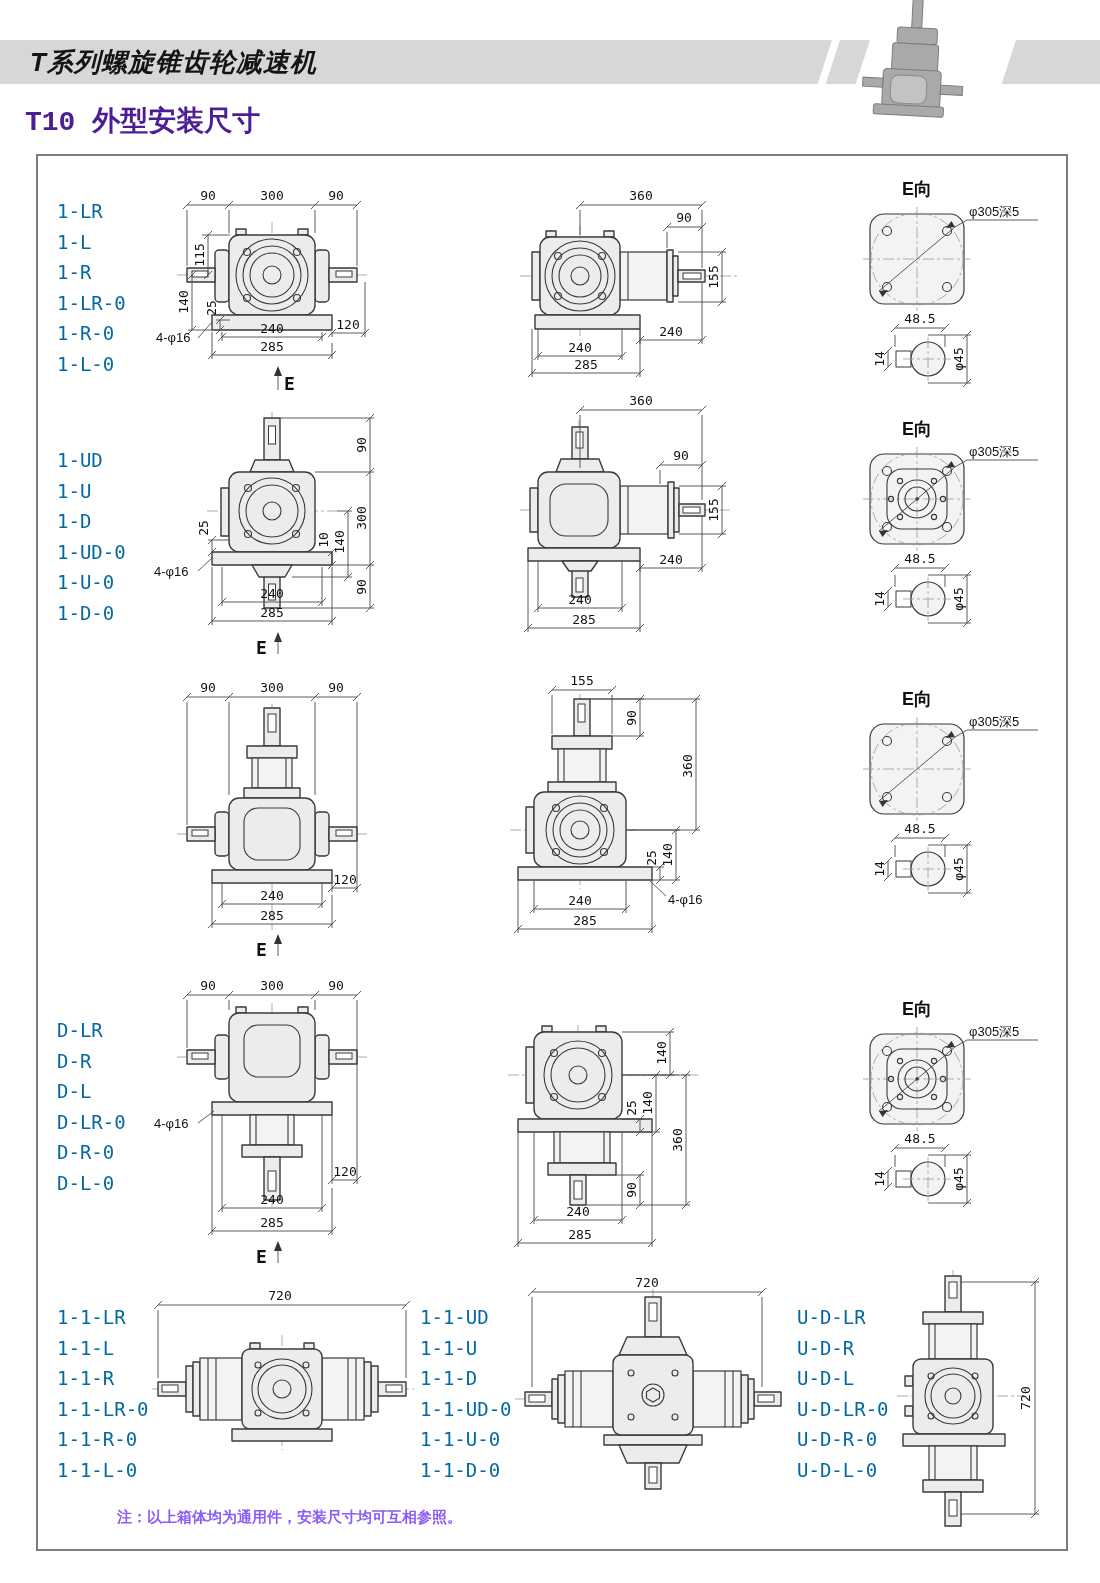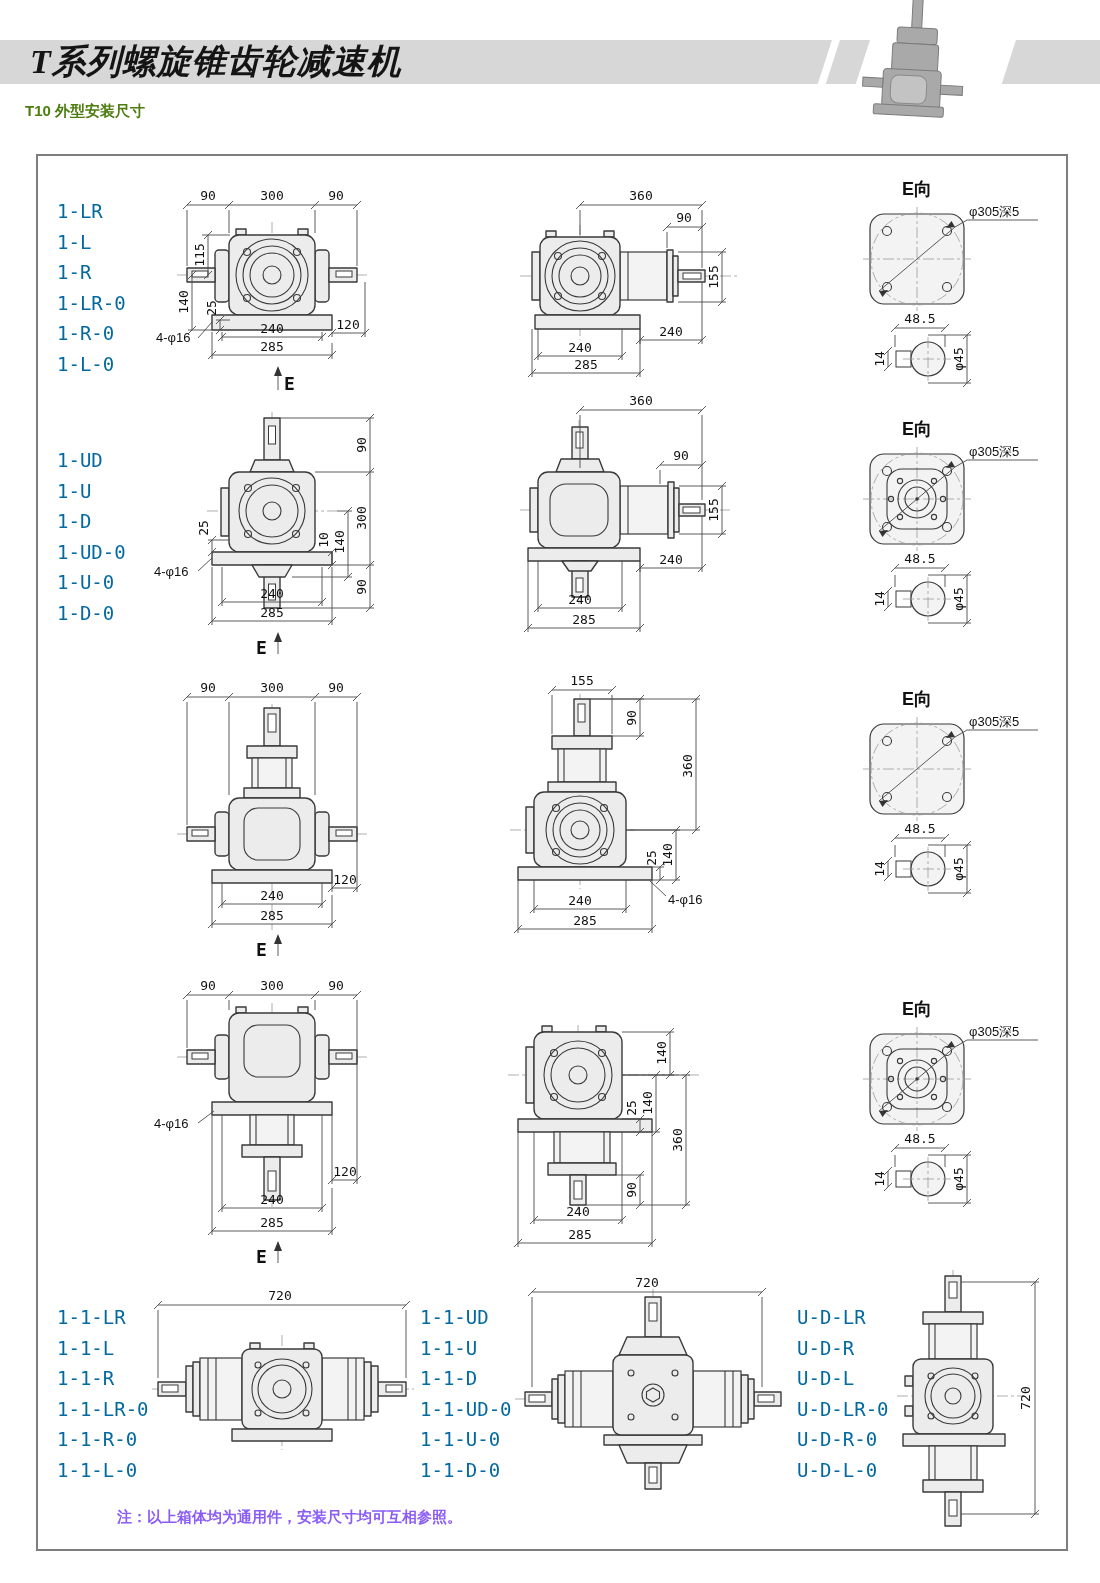--- a/index.html
+++ b/index.html
@@ -4,24 +4,24 @@
 <style>
   html,body{margin:0;padding:0}
   body{position:relative;width:1100px;height:1583px;background:#fff;overflow:hidden;
        font-family:"DejaVu Sans Mono",monospace;color:#111}
   .band{position:absolute;top:40px;height:44px;background:#d7d7d7;
         transform:skewX(-18deg);transform-origin:0 0;z-index:1}
   #band-main{left:-24px;width:856px}
   #band-sliver{left:840px;width:30px}
   #band-right{left:1016px;width:160px}
   .banner-title{position:absolute;left:30px;top:40px;height:52px;line-height:44px;z-index:3;
-      font-family:Liberation Serif, serif;font-style:italic;font-weight:bold;
-      font-size:34px;color:#141414;letter-spacing:1px}
-  .page-title{position:absolute;left:25px;top:102px;font-family:Liberation Sans, sans-serif;
-      font-weight:bold;font-size:15px;color:#4d7c0f}
+      font-family:Liberation Sans, sans-serif;font-style:italic;font-weight:bold;
+      font-size:26px;color:#141414;letter-spacing:1px}
+  .page-title{position:absolute;left:25px;top:102px;font-family:Liberation Mono, monospace;
+      font-weight:bold;font-size:28px;color:#4c1d95}
   .box{position:absolute;left:36px;top:154px;width:1028px;height:1393px;
        border:2px solid #7e7e7e;background:#fff}
   .models{position:absolute;font-size:19px;color:#0369a1;white-space:nowrap}
   .models .m{height:30.6px;line-height:30.6px}
   .note{position:absolute;left:79px;top:1352px;font-family:"Liberation Sans",sans-serif;
         font-weight:bold;font-size:15px;color:#8b5cf6}
   svg{position:absolute;overflow:visible}
   svg text{font-family:"DejaVu Sans Mono",monospace;font-size:13px;fill:#111}
   text.big{font-size:18px;font-weight:bold}
   text.cj{font-family:"Liberation Sans","DejaVu Sans Mono",sans-serif}
@@ -411,20 +411,28 @@
       <rect class="k" x="39" y="174" width="15" height="16"></rect>
       <circle class="o2" cx="71" cy="182" r="17"></circle>
       <path class="c" d="M71 160 V204 M46 182 H94"></path>
       <path class="d" d="M31 174 V190 M27 178 l8 -8 M27 194 l8 -8"></path>
       <text transform="rotate(-90 27 182)" x="27" y="182" text-anchor="middle">14</text>
       <path class="d" d="M110 158 V206 M106 162 l8 -8 M106 210 l8 -8 M71 158 H114 M71 206 H114"></path>
       <text transform="rotate(-90 106 182)" x="106" y="182" text-anchor="middle">φ45</text>
     </g>
   </svg>
 
+  <div class="models" style="left:19px;top:859px">
+    <div class="m">D-LR</div>
+    <div class="m">D-R</div>
+    <div class="m">D-L</div>
+    <div class="m">D-LR-0</div>
+    <div class="m">D-R-0</div>
+    <div class="m">D-L-0</div>
+  </div>
 
   <svg style="left:114px;top:819px" width="235" height="290">
     <path class="c" d="M25 82 H215 M120 28 V232"></path>
     <g>
       <rect class="o" x="84" y="32" width="10" height="6"></rect>
         <rect class="o" x="146" y="32" width="10" height="6"></rect>
       <rect class="o" x="63" y="60" width="14" height="44" rx="4"></rect>
         <rect class="o" x="163" y="60" width="14" height="44" rx="4"></rect>
       <rect class="o" x="35" y="75" width="28" height="14"></rect>
         <rect class="o" x="177" y="75" width="28" height="14"></rect>

